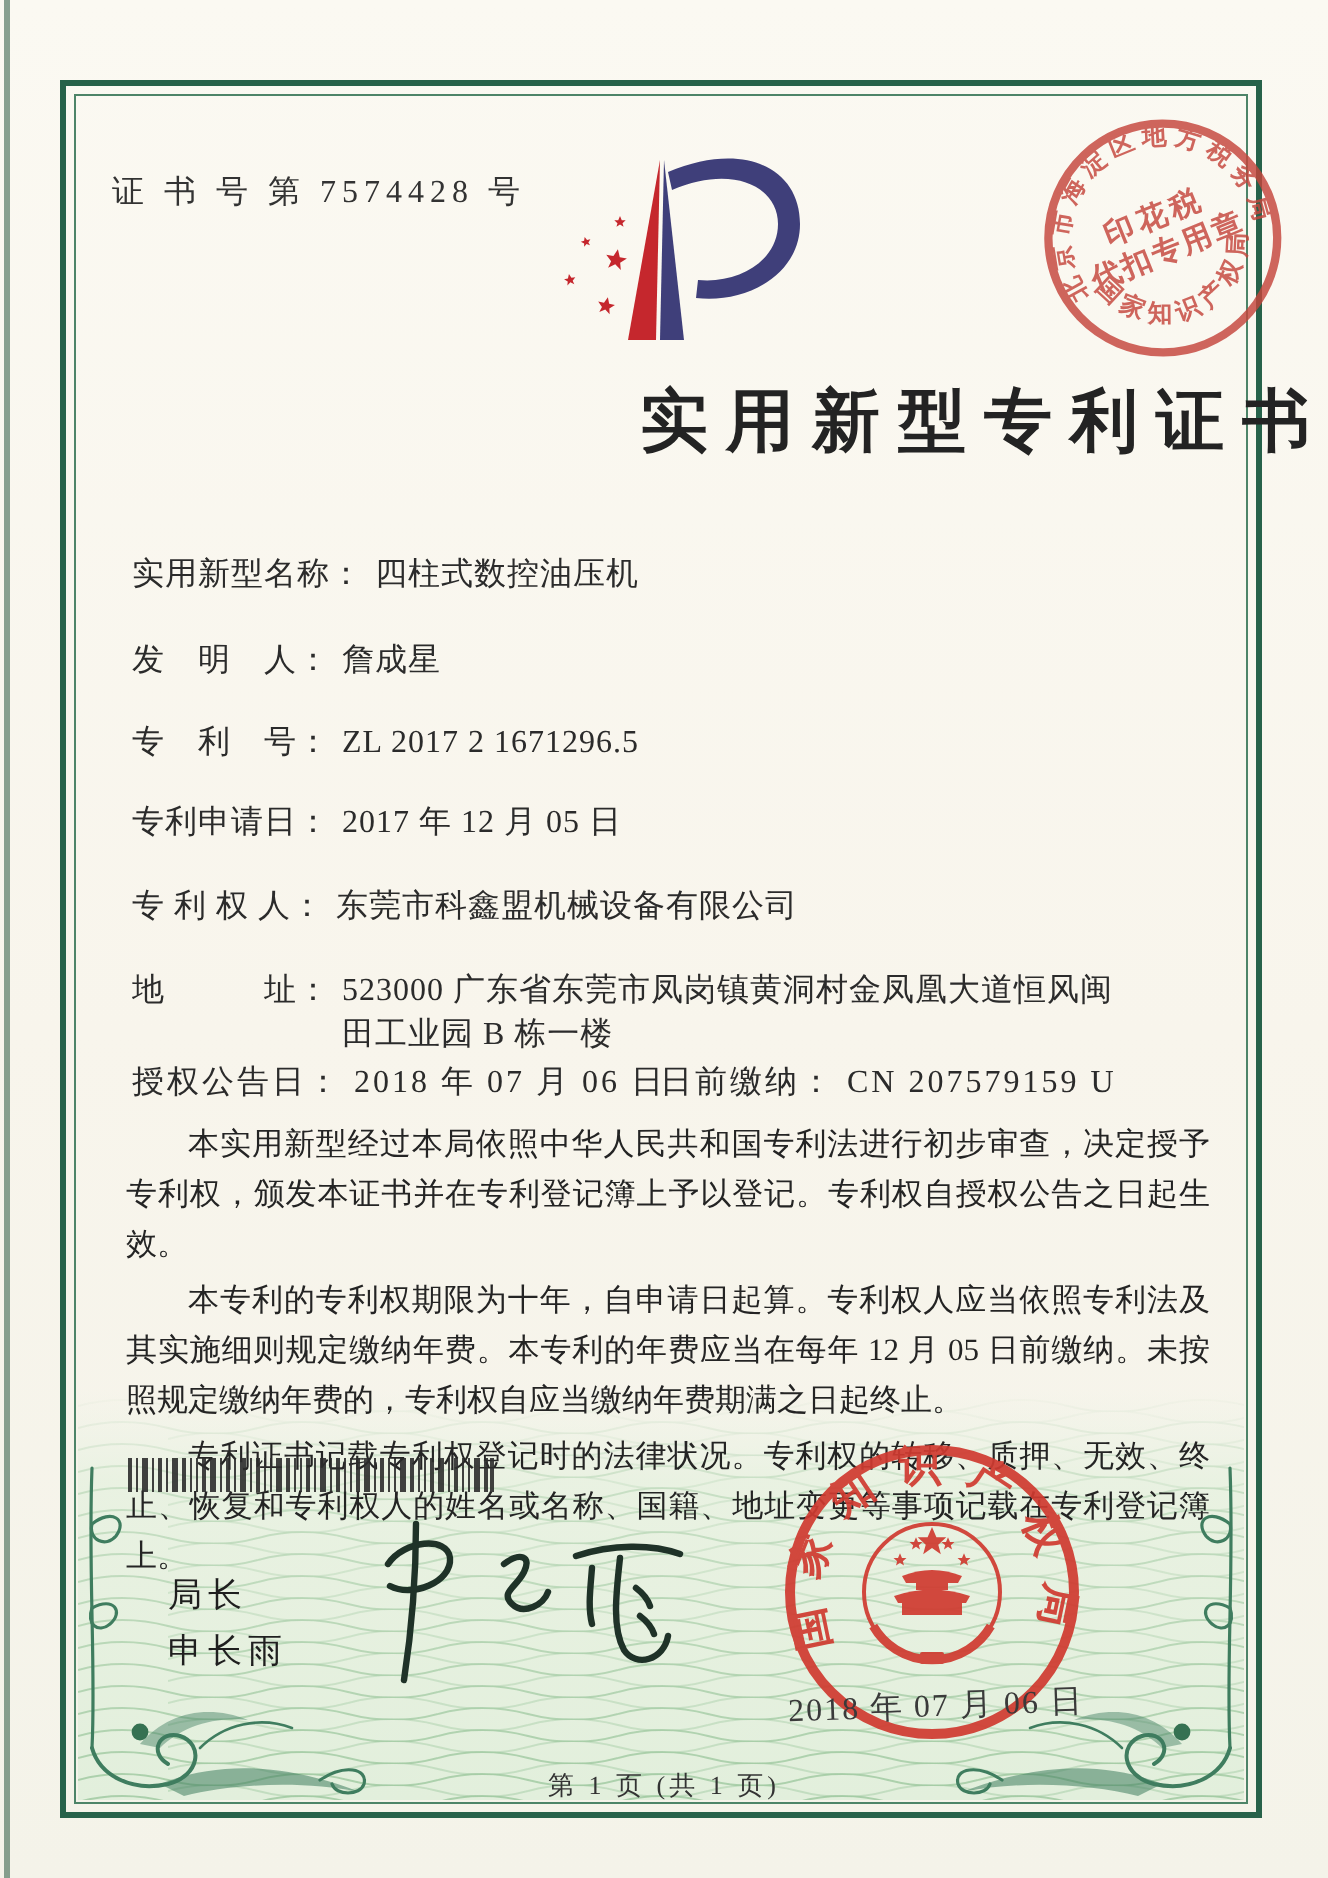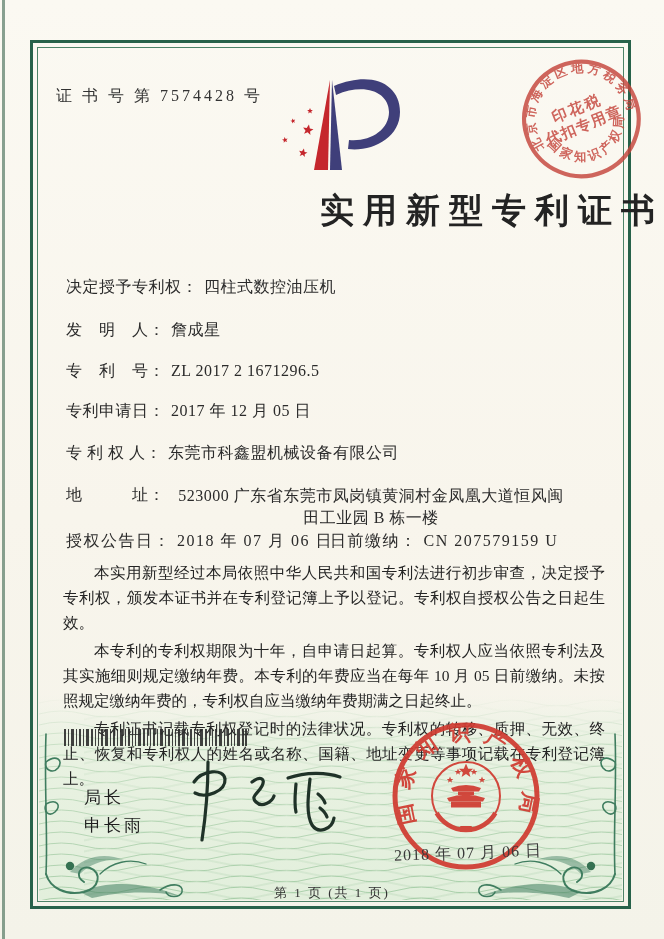--- a/index.html
+++ b/index.html
@@ -16,21 +16,21 @@
   .band svg{display:block;}
   .fl{position:absolute;bottom:40px;width:160px;height:175px;}
   .fl-left{left:40px;}
   .fl-right{right:43px;transform:scaleX(-1);}
 
   .cert-no{position:absolute;left:56px;top:86px;font-size:16px;letter-spacing:3px;color:#333;}
   .logo{position:absolute;left:268px;top:70px;}
   .title{position:absolute;left:0;right:0;top:188px;text-align:right;font-size:34px;font-weight:bold;letter-spacing:9px;color:#232323;}
 
   .row{position:absolute;left:66px;font-size:16px;letter-spacing:.5px;white-space:nowrap;}
-  .row .val{margin-left:6px;text-align:center;}
+  .row .val{margin-left:6px;}
   .r1{top:277px}.r2{top:320px}.r3{top:361px}.r4{top:401px}.r5{top:443px}
   .r6{top:485px}
   .r6 .val{display:inline-block;width:400px;white-space:normal;vertical-align:top;line-height:22px;}
   .r7a{top:531px;letter-spacing:1.5px;}
   .r7b{position:absolute;left:330px;top:531px;font-size:16px;letter-spacing:1.5px;white-space:nowrap;}
   .r7b .val{margin-left:6px;font-family:"Liberation Serif","DejaVu Serif",serif;}
 
   .paras{position:absolute;left:60px;right:56px;top:557px;font-size:15.5px;line-height:25px;text-align:justify;color:#242424;}
   .paras p{margin:3px;text-indent:2em;}
 
@@ -125,21 +125,21 @@
       <use href="#st" transform="translate(35,83) scale(0.45) rotate(12)"></use>
     </g>
     <path d="M62,10 L46,100 L60,100 Z" fill="#c5272d"></path>
     <path d="M64,10 L62,100 L74,100 Z" fill="#3f3f7a"></path>
     <path d="M66,16 C104,0 132,14 132,42 C132,68 104,82 80,79 L81,70 C102,72 121,60 121,42 C121,23 98,12 68,25 Z" fill="#3f3f7a"></path>
   </svg>
 
   <div class="title">实用新型专利证书</div>
 
   <div class="row r1">
-    <span>决定授予专利权：</span><span class="val">四柱式数控油压机</span>
+    <span>实用新型名称：</span><span class="val">四柱式数控油压机</span>
   </div>
   <div class="row r2">
     <span>发　明　人：</span><span class="val">詹成星</span>
   </div>
   <div class="row r3">
     <span>专　利　号：</span><span class="val">ZL 2017 2 1671296.5</span>
   </div>
   <div class="row r4">
     <span>专利申请日：</span><span class="val">2017 年 12 月 05 日</span>
   </div>
@@ -151,21 +151,21 @@
   </div>
   <div class="row r7a">
     <span>授权公告日：</span><span class="val">2018 年 07 月 06 日</span>
   </div>
   <div class="r7b">
     <span>日前缴纳：</span><span class="val">CN 207579159 U</span>
   </div>
 
   <div class="paras">
     <p>本实用新型经过本局依照中华人民共和国专利法进行初步审查，决定授予专利权，颁发本证书并在专利登记簿上予以登记。专利权自授权公告之日起生效。</p>
-    <p>本专利的专利权期限为十年，自申请日起算。专利权人应当依照专利法及其实施细则规定缴纳年费。本专利的年费应当在每年 10 月 05 日前缴纳。未按照规定缴纳年费的，专利权自应当缴纳年费期满之日起终止。</p>
+    <p>本专利的专利权期限为十年，自申请日起算。专利权人应当依照专利法及其实施细则规定缴纳年费。本专利的年费应当在每年 12 月 05 日前缴纳。未按照规定缴纳年费的，专利权自应当缴纳年费期满之日起终止。</p>
     <p>专利证书记载专利权登记时的法律状况。专利权的转移、质押、无效、终止、恢复和专利权人的姓名或名称、国籍、地址变更等事项记载在专利登记簿上。</p>
   </div>
 
   <svg class="barcode" width="183" height="17">
     <path fill="#2c2c2c" opacity="0.9" d="M0,0h2v17h-2z M4,0h1v17h-1z M7,0h3v17h-3z M12,0h1v17h-1z M15,0h2v17h-2z
       M19,0h1v17h-1z M22,0h3v17h-3z M27,0h2v17h-2z M31,0h1v17h-1z M34,0h1v17h-1z M37,0h2v17h-2z M41,0h3v17h-3z
       M46,0h1v17h-1z M49,0h2v17h-2z M53,0h1v17h-1z M56,0h3v17h-3z M61,0h1v17h-1z M64,0h2v17h-2z M68,0h1v17h-1z
       M71,0h1v17h-1z M74,0h3v17h-3z M79,0h2v17h-2z M83,0h1v17h-1z M86,0h1v17h-1z M89,0h2v17h-2z M93,0h1v17h-1z
       M96,0h3v17h-3z M101,0h1v17h-1z M104,0h2v17h-2z M108,0h1v17h-1z M111,0h1v17h-1z M114,0h2v17h-2z M118,0h3v17h-3z
       M123,0h1v17h-1z M126,0h2v17h-2z M130,0h1v17h-1z M133,0h1v17h-1z M136,0h3v17h-3z M141,0h2v17h-2z M145,0h1v17h-1z

